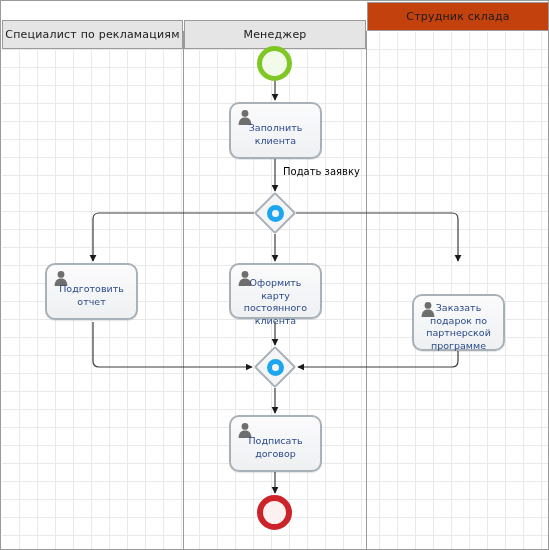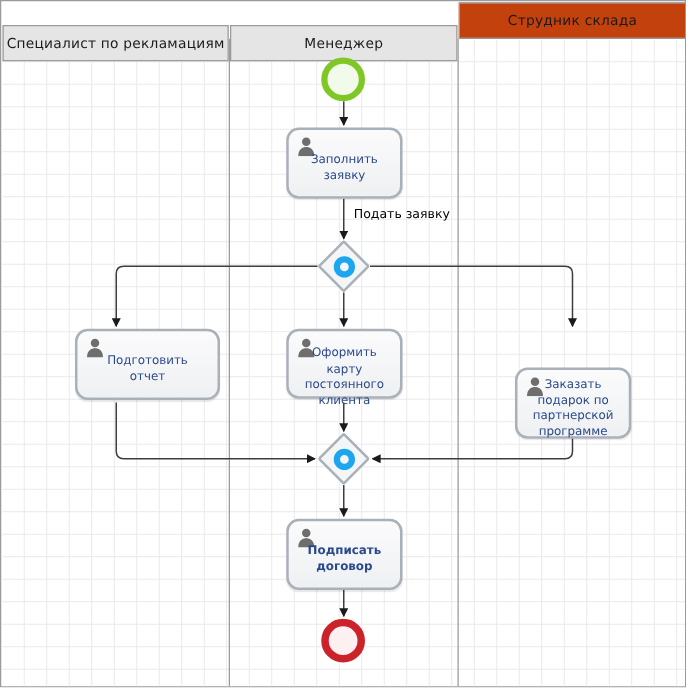--- a/index.html
+++ b/index.html
@@ -162,31 +162,31 @@
   </svg>
 
   <div class="event event-start" style="left:256px;top:45px;"></div>
 
   <div class="task" style="left:228px;top:101px;width:93px;height:57px;">
     <svg class="person-icon" viewBox="0 0 16 16">
       <circle cx="8" cy="4.4" r="3.4" fill="#6e6e6e"></circle>
       <path d="M1.6 16 C1.6 10.4 5 8.6 8 8.6 C11 8.6 14.4 10.4 14.4 16 Z" fill="#6e6e6e"></path>
     </svg>
     <div class="task-label" style="top:18px;">Заполнить
-заявку</div>
+клиента</div>
   </div>
 
   <div class="gateway" style="left:253px;top:191px;">
     <div class="gw-diamond"></div>
     <div class="gw-ring"></div>
   </div>
 
   <div class="flow-label" style="left:282px;top:165px;">Подать заявку</div>
 
-  <div class="task" style="left:59px;top:262px;width:116px;height:57px;">
+  <div class="task" style="left:44px;top:262px;width:93px;height:57px;">
     <svg class="person-icon" viewBox="0 0 16 16">
       <circle cx="8" cy="4.4" r="3.4" fill="#6e6e6e"></circle>
       <path d="M1.6 16 C1.6 10.4 5 8.6 8 8.6 C11 8.6 14.4 10.4 14.4 16 Z" fill="#6e6e6e"></path>
     </svg>
     <div class="task-label" style="top:18px;">Подготовить
 отчет</div>
   </div>
 
   <div class="task" style="left:228px;top:262px;width:93px;height:56px;">
     <svg class="person-icon" viewBox="0 0 16 16">
@@ -207,21 +207,21 @@
 подарок по
 партнерской
 программе</div>
   </div>
 
   <div class="gateway" style="left:253px;top:345px;">
     <div class="gw-diamond"></div>
     <div class="gw-ring"></div>
   </div>
 
-  <div class="task" style="left:228px;top:414px;width:93px;height:57px;font-weight:bold;">
+  <div class="task" style="left:228px;top:414px;width:93px;height:57px;">
     <svg class="person-icon" viewBox="0 0 16 16">
       <circle cx="8" cy="4.4" r="3.4" fill="#6e6e6e"></circle>
       <path d="M1.6 16 C1.6 10.4 5 8.6 8 8.6 C11 8.6 14.4 10.4 14.4 16 Z" fill="#6e6e6e"></path>
     </svg>
     <div class="task-label" style="top:18px;">Подписать
 договор</div>
   </div>
 
   <div class="event event-end" style="left:256px;top:494px;"></div>
 

